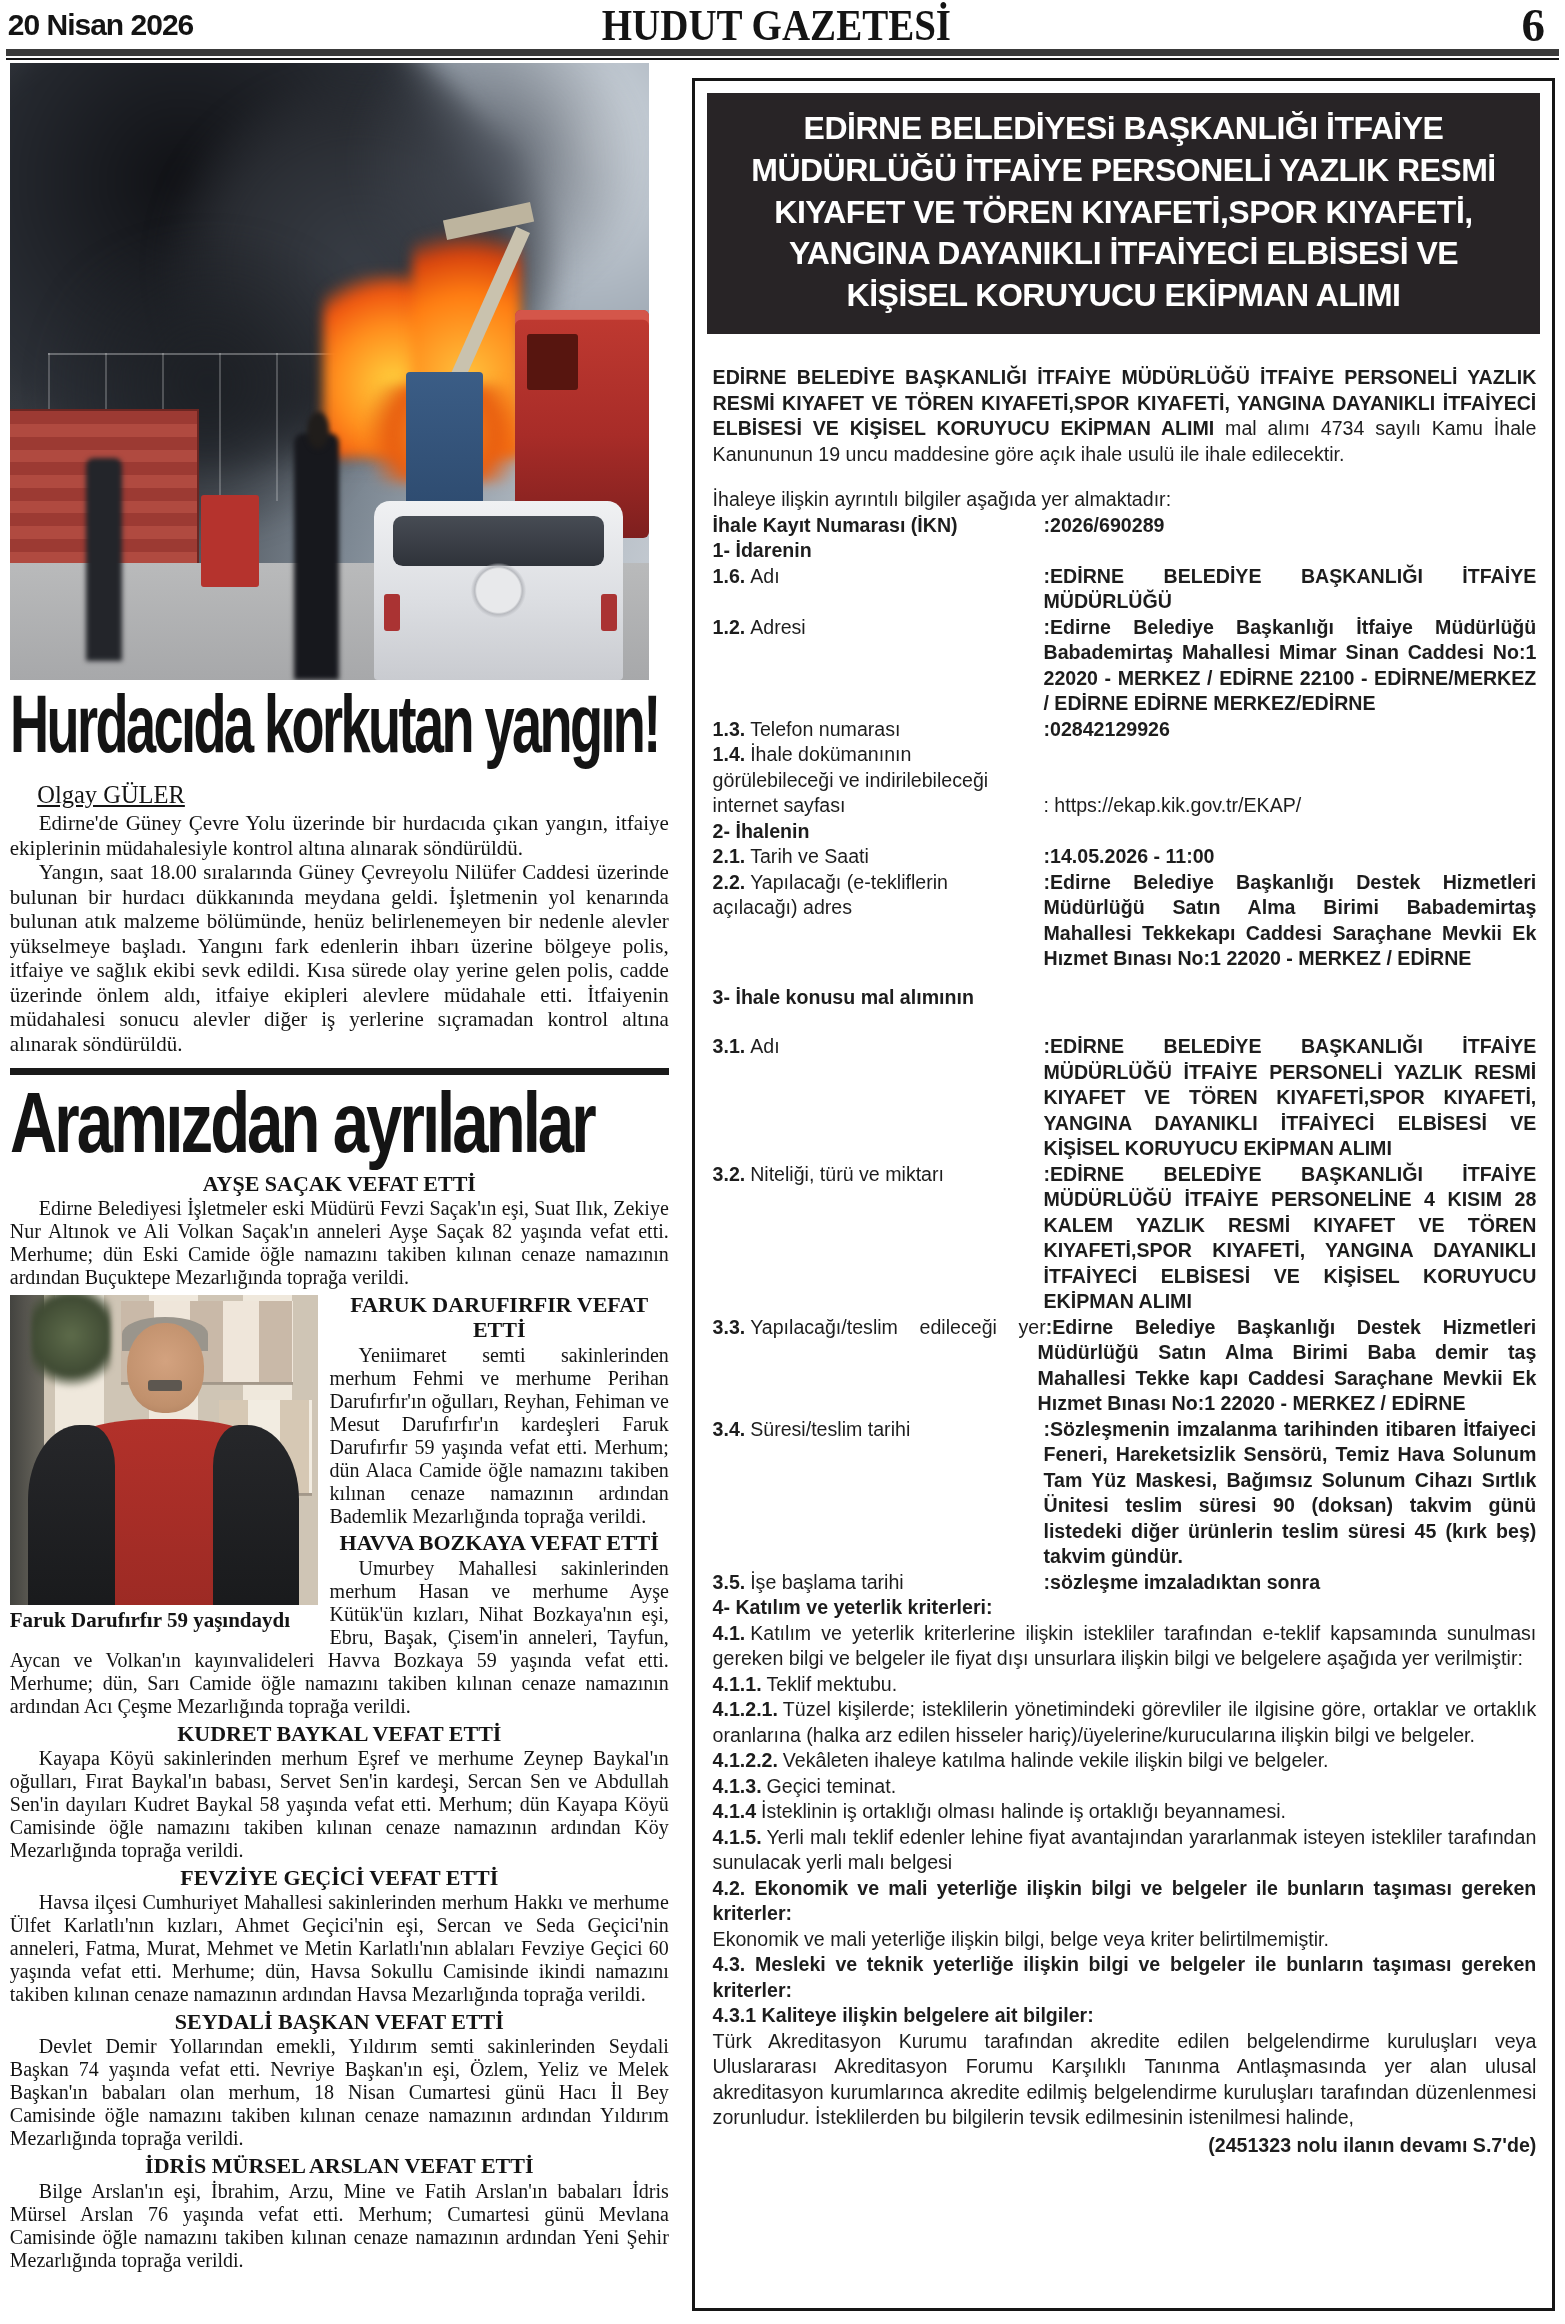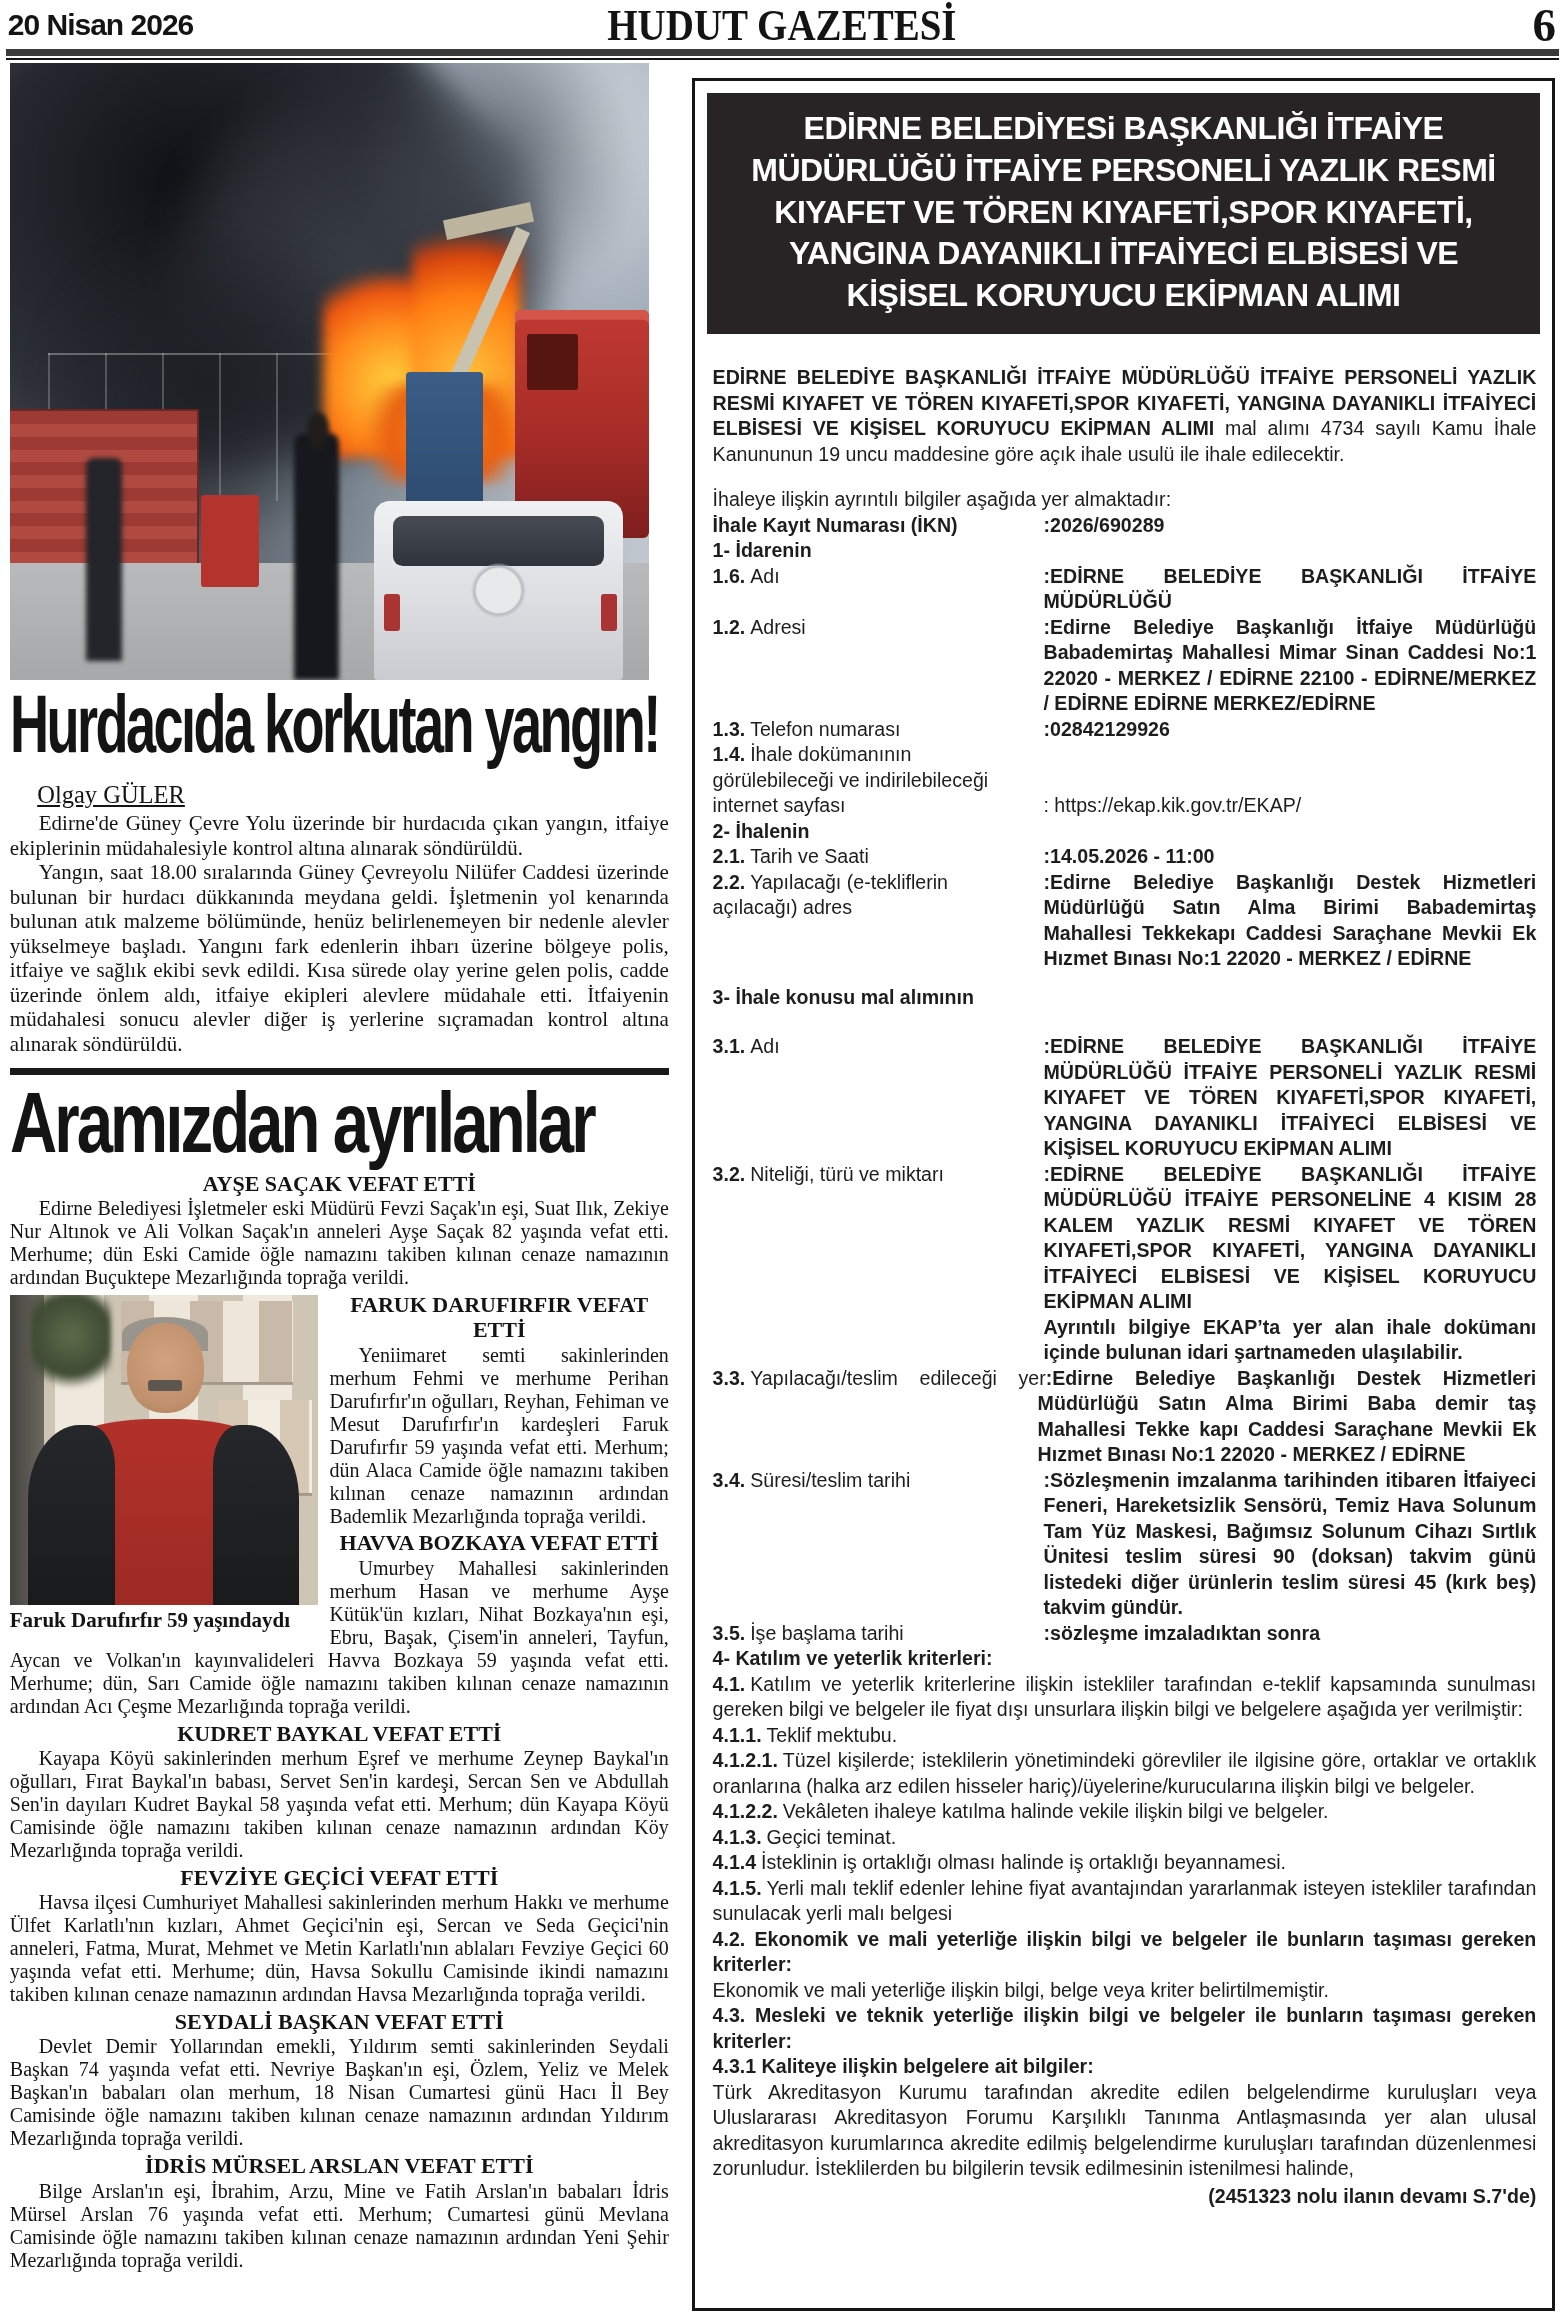--- a/index.html
+++ b/index.html
@@ -1,19 +1,19 @@
 <!DOCTYPE html>
 <html><head>
 <meta charset="utf-8">
 <style>
   html,body{margin:0;padding:0;background:#e8e8e8;}
   .page{position:relative;width:1565px;height:2325px;background:#fff;overflow:hidden;
         font-family:"Liberation Serif",serif;color:#141414;}
   
-  .masthead{position:absolute;left:7.8px;top:2px;right:9px;height:45px;display:flex;align-items:center;}
+  .masthead{position:absolute;left:7.8px;top:2px;right:20px;height:45px;display:flex;align-items:center;}
   .mh-date{font-family:"Liberation Sans",sans-serif;font-weight:bold;font-size:30px;letter-spacing:-1px;width:421px;}
   .mh-title{flex:1;text-align:center;font-family:"Liberation Serif",serif;font-weight:bold;font-size:39px;
             letter-spacing:0px;transform:scaleY(1.12);}
   .mh-page{width:421px;text-align:right;font-family:"Liberation Serif",serif;font-weight:bold;font-size:47px;}
   .mh-rule{position:absolute;left:5.9px;top:49px;right:5.9px;height:10.8px;
            background:linear-gradient(#3a3a3a 0 6.9px,#fff 6.9px 8.8px,#141414 8.8px 10.8px);}
   
   .leftcol{position:absolute;left:9.8px;top:63px;width:659px;}
   .fire-photo{position:relative;width:639px;height:617px;overflow:hidden;background:#565d66;}
   .fp{position:absolute;}
@@ -187,21 +187,20 @@
       <div class="gap24"></div>
 
       <div class="t-row">
         <div class="t-lab"><span class="t-num">3.1.</span><span>Adı</span></div>
         <div class="t-val">:EDİRNE BELEDİYE BAŞKANLIĞI İTFAİYE MÜDÜRLÜĞÜ İTFAİYE PERSONELİ YAZLIK RESMİ KIYAFET VE TÖREN KIYAFETİ,SPOR KIYAFETİ, YANGINA DAYANIKLI İTFAİYECİ ELBİSESİ VE KİŞİSEL KORUYUCU EKİPMAN ALIMI</div>
       </div>
       <div class="t-row">
         <div class="t-lab"><span class="t-num">3.2.</span><span>Niteliği, türü ve miktarı</span></div>
         <div class="t-val">
             <div>:EDİRNE BELEDİYE BAŞKANLIĞI İTFAİYE MÜDÜRLÜĞÜ İTFAİYE PERSONELİNE 4 KISIM 28 KALEM YAZLIK RESMİ KIYAFET VE TÖREN KIYAFETİ,SPOR KIYAFETİ, YANGINA DAYANIKLI İTFAİYECİ ELBİSESİ VE KİŞİSEL KORUYUCU EKİPMAN ALIMI</div>
-            <div>Ayrıntılı bilgiye EKAP’ta yer alan ihale dokümanı içinde bulunan idari şartnameden ulaşılabilir.</div>
           </div>
       </div>
 
       <div class="hang"><span class="t-num">3.3.</span><span>Yapılacağı/teslim edileceği yer</span><span class="b">:Edirne Belediye Başkanlığı Destek Hizmetleri Müdürlüğü Satın Alma Birimi Baba demir taş Mahallesi Tekke kapı Caddesi Saraçhane Mevkii Ek Hızmet Bınası No:1 22020 - MERKEZ / EDİRNE</span></div>
 
       <div class="t-row">
         <div class="t-lab"><span class="t-num">3.4.</span><span>Süresi/teslim tarihi</span></div>
         <div class="t-val">:Sözleşmenin imzalanma tarihinden itibaren İtfaiyeci Feneri, Hareketsizlik Sensörü, Temiz Hava Solunum Tam Yüz Maskesi, Bağımsız Solunum Cihazı Sırtlık Ünitesi teslim süresi 90 (doksan) takvim günü listedeki diğer ürünlerin teslim süresi 45 (kırk beş) takvim gündür.</div>
       </div>
       <div class="t-row">

